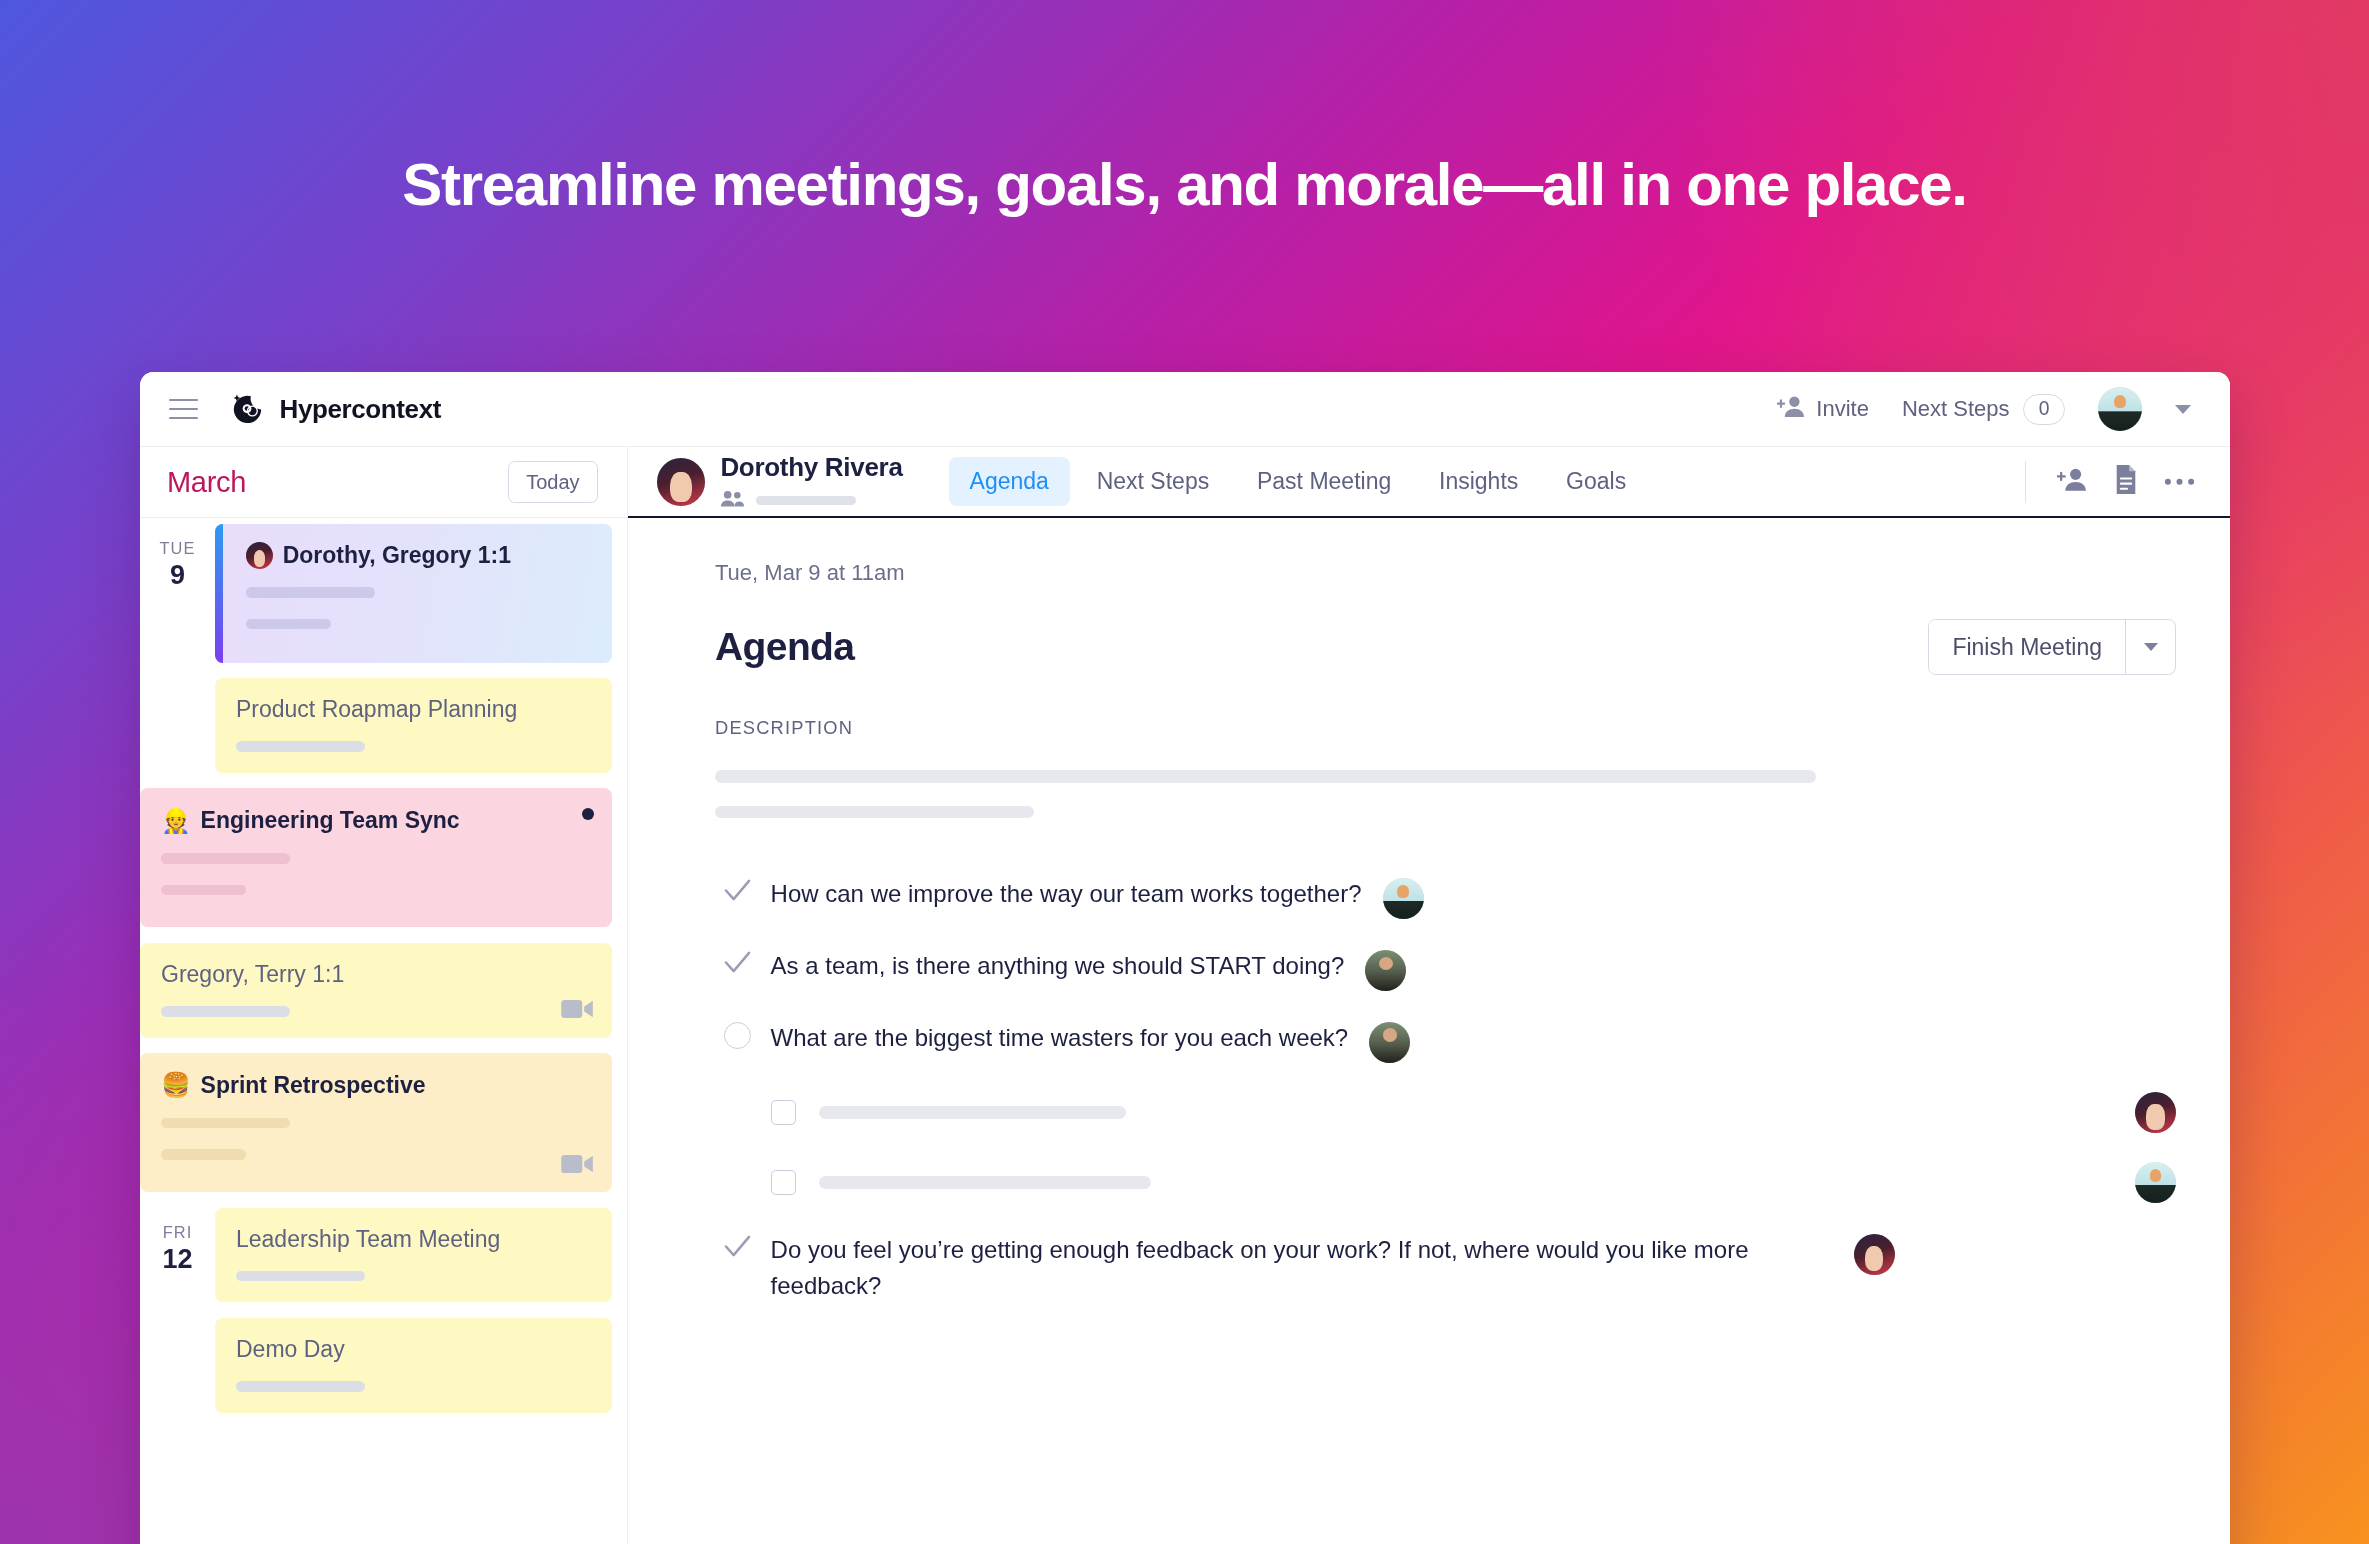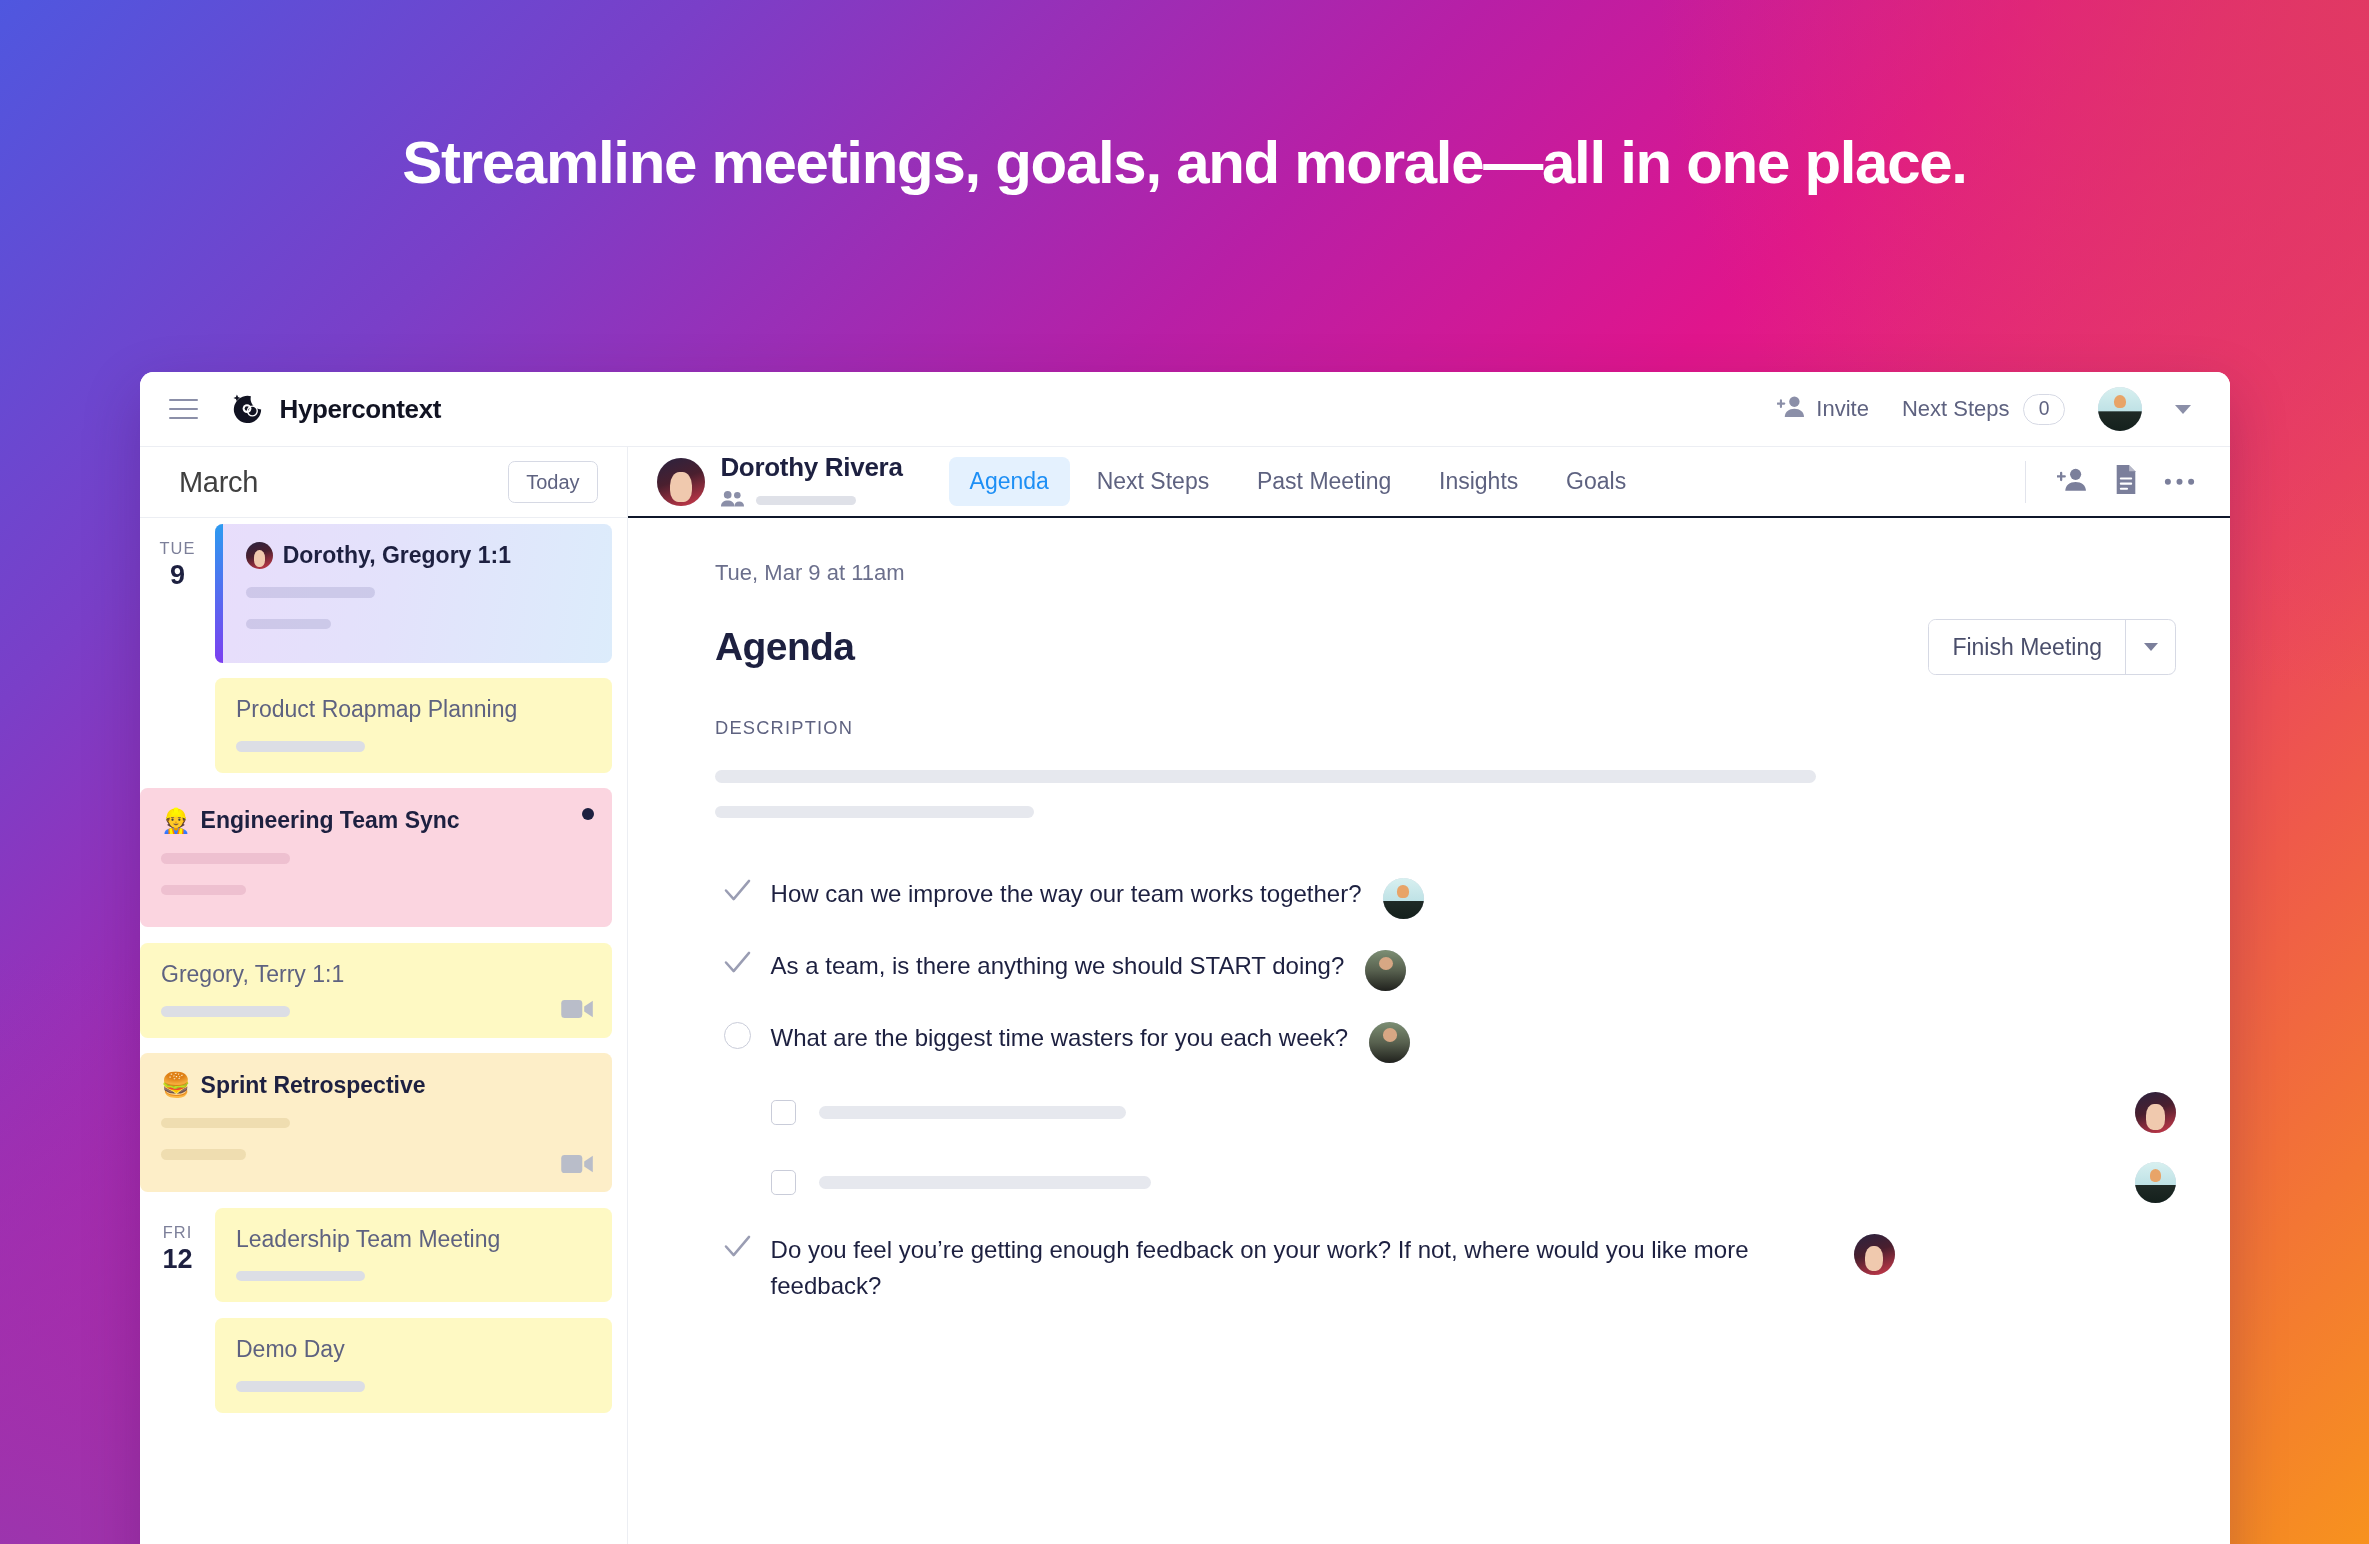--- a/index.html
+++ b/index.html
@@ -28,21 +28,21 @@
   }
   .bg-tint-b {
     position: absolute; inset: 0;
     background: radial-gradient(ellipse 60% 90% at 100% 0%, rgba(224,60,95,0.85) 0%, rgba(224,60,95,0) 50%);
     pointer-events: none;
   }
 
   
   .headline {
     position: absolute;
-    top: 130px; left: 0; right: 0;
+    top: 152px; left: 0; right: 0;
     text-align: center;
     color: #ffffff;
     font-size: 60px;
     font-weight: 700;
     letter-spacing: -1.3px;
     line-height: 1.1;
     z-index: 5;
   }
 
   
@@ -130,21 +130,21 @@
     display: flex; flex-direction: column;
     background: #fff;
     min-height: 0;
   }
   .sidebar-head {
     height: 71px; flex: 0 0 71px;
     display: flex; align-items: center;
     padding: 0 29px 0 27px;
     border-bottom: 1px solid #eceef3;
   }
-  .month-label { font-size: 29px; color: #404040; font-weight: 400; letter-spacing: -0.3px; margin-left: 12px; }
+  .month-label { font-size: 29px; color: #be185d; font-weight: 400; letter-spacing: -0.3px; }
   .today-btn {
     margin-left: auto;
     border: 1px solid #d6d9e4; border-radius: 6.8px;
     padding: 8.7px 17.4px; font-size: 20px; color: #5e6280;
     background: #fff; cursor: pointer; font-family: inherit;
   }
   .sidebar-list { flex: 1; overflow: hidden; padding-top: 5.8px; }
 
   .day-group { display: flex; padding: 0 0 0 0; }
   .day-col {

